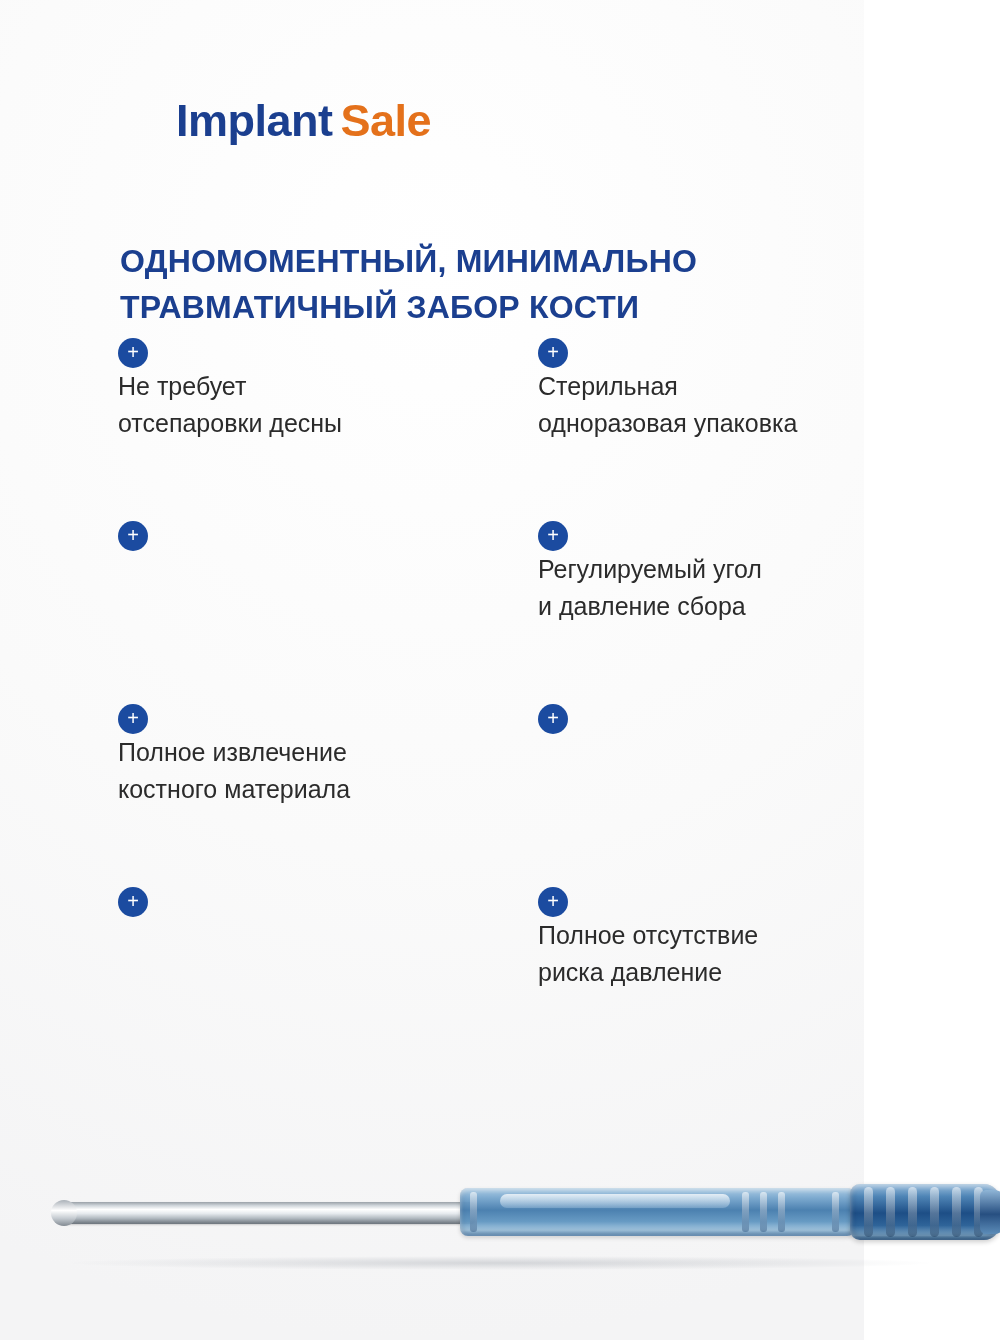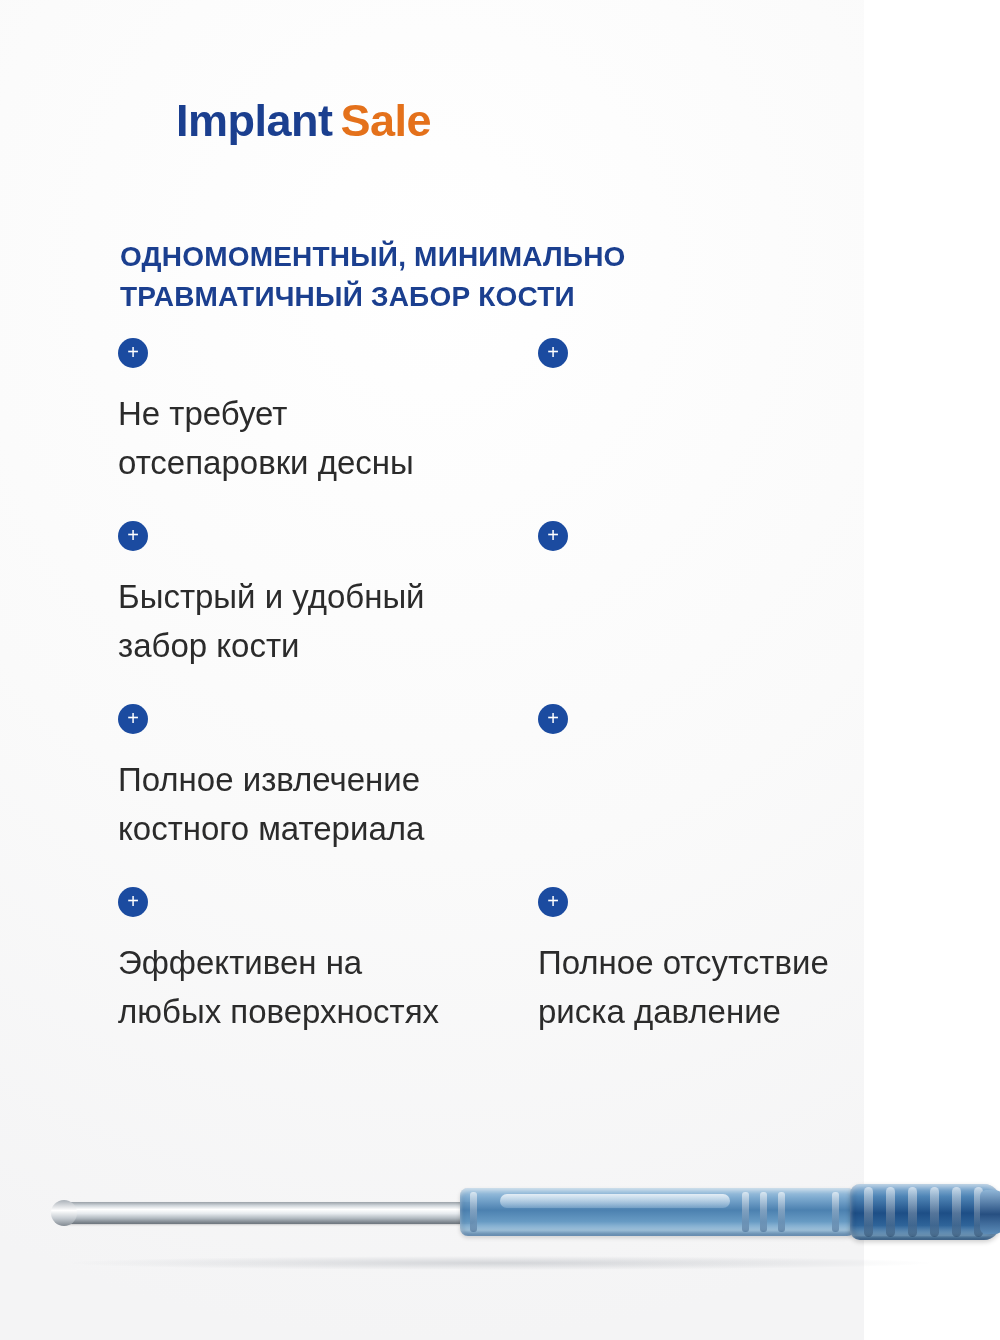--- a/index.html
+++ b/index.html
@@ -52,21 +52,21 @@
   .brand .brand-primary { color: #1b3f8f; }
   .brand .brand-accent  { color: #e4711b; margin-left: 8px; }
 
   
   .headline {
     position: absolute;
     left: 120px;
     top: 218px;
     width: 700px;
     color: #1b3f8f;
-    font-size: 28px;
+    font-size: 32px;
     font-weight: bold;
     line-height: 1.42;
     letter-spacing: 0.2px;
     text-transform: uppercase;
   }
 
   
   .features {
     position: absolute;
     left: 118px;
@@ -92,22 +92,21 @@
     align-items: center;
     justify-content: center;
     font-size: 20px;
     line-height: 1;
     font-weight: 400;
     box-sizing: border-box;
     padding-bottom: 2px;
   }
 
   .feature-text {
-    margin-top: 22px;
-    font-size: 33px;
+    font-size: 25px;
     line-height: 1.47;
     color: #2b2b2b;
     max-width: 370px;
     white-space: pre-line;
   }
 
   
   .product {
     position: absolute;
     left: 0;
@@ -251,46 +250,46 @@
     <div class="features">
 
       <div class="feature">
         <div class="plus-badge">+</div>
         <div class="feature-text">Не требует
 отсепаровки десны</div>
       </div>
 
       <div class="feature">
         <div class="plus-badge">+</div>
-      </div>
-
-      <div class="feature">
-        <div class="plus-badge">+</div>
-        <div class="feature-text">Быстрый и удобный
-забор кости</div>
-      </div>
-
-      <div class="feature">
-        <div class="plus-badge">+</div>
+        <div class="feature-text">Стерильная
+одноразовая упаковка</div>
+      </div>
+
+      <div class="feature">
+        <div class="plus-badge">+</div>
+      </div>
+
+      <div class="feature">
+        <div class="plus-badge">+</div>
+        <div class="feature-text">Регулируемый угол
+и давление сбора</div>
       </div>
 
       <div class="feature">
         <div class="plus-badge">+</div>
         <div class="feature-text">Полное извлечение
 костного материала</div>
       </div>
 
       <div class="feature">
         <div class="plus-badge">+</div>
       </div>
 
       <div class="feature">
         <div class="plus-badge">+</div>
-        <div class="feature-text">Эффективен на
-любых поверхностях</div>
       </div>
 
       <div class="feature">
         <div class="plus-badge">+</div>
         <div class="feature-text">Полное отсутствие
 риска давление</div>
       </div>
 
     </div>
 

